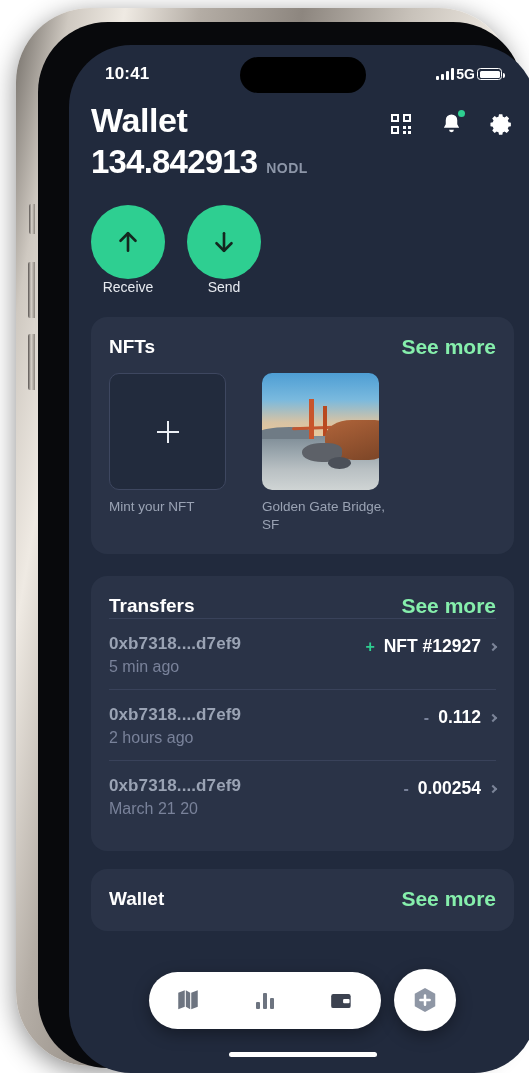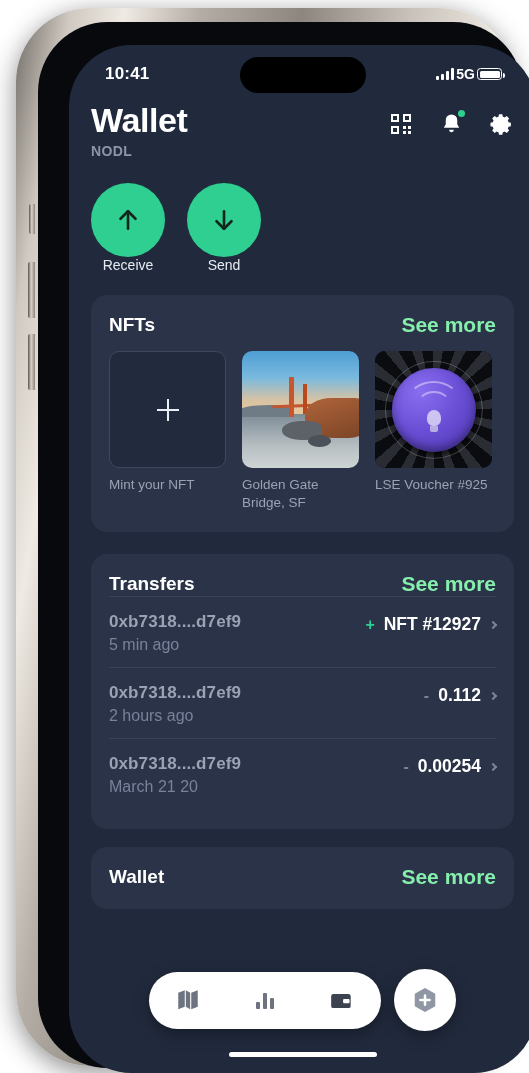--- a/index.html
+++ b/index.html
@@ -238,20 +238,21 @@
           <span class="icon-btn">
             <svg width="25" height="25" viewBox="0 0 24 24" fill="#fff">
               <path d="M12 8.2a3.8 3.8 0 1 0 0 7.6 3.8 3.8 0 0 0 0-7.6zm0 5.6a1.8 1.8 0 1 1 0-3.6 1.8 1.8 0 0 1 0 3.6z"></path>
               <path d="M21 13.6v-3.2l-2.3-.5a7 7 0 0 0-.7-1.7l1.3-2-2.3-2.3-2 1.3a7 7 0 0 0-1.7-.7L12.8 2.2H9.6l-.5 2.3a7 7 0 0 0-1.7.7l-2-1.3-2.3 2.3 1.3 2a7 7 0 0 0-.7 1.7l-2.3.5v3.2l2.3.5a7 7 0 0 0 .7 1.7l-1.3 2 2.3 2.3 2-1.3c.54.3 1.11.54 1.7.7l.5 2.3h3.2l.5-2.3a7 7 0 0 0 1.7-.7l2 1.3 2.3-2.3-1.3-2c.3-.54.54-1.11.7-1.7l2.3-.5z"></path>
             </svg>
           </span>
         </div>
       </div>
 
       <div class="balrow">
+        <span class="bal">134.842913</span>
         <span class="bal-unit">NODL</span>
       </div>
 
       <div class="actions">
         <div class="act">
           <div class="act-circle">
             <svg width="30" height="30" viewBox="0 0 24 24" fill="none" stroke="#14271f" stroke-width="2.1" stroke-linecap="round" stroke-linejoin="round">
               <line x1="12" y1="19" x2="12" y2="5"></line>
                     <polyline points="6,11 12,5 18,11"></polyline>
             </svg>
@@ -293,33 +294,20 @@
                 <div class="gg-tower"></div>
                       <div class="gg-tower2"></div>
                 <div class="gg-rock"></div>
                       <div class="gg-rock2"></div>
                       <div class="gg-rock3"></div>
               </div>
             </div>
             <div class="nft-cap">Golden Gate Bridge, SF</div>
           </div>
 
-          <div class="nft">
-            <div class="nft-thumb">
-              <div class="lse">
-                <div class="lse-rays"></div>
-                <div class="lse-coin"></div>
-                <div class="lse-ring"></div>
-                <div class="arc arc1"></div>
-                      <div class="arc arc2"></div>
-                <div class="bulb"></div>
-              </div>
-            </div>
-            <div class="nft-cap">LSE Voucher #925</div>
-          </div>
 
         </div>
       </div>
 
       <div class="card">
         <div class="card-head">
           <div class="card-title">Transfers</div>
           <div class="see-more">See more</div>
         </div>
 

